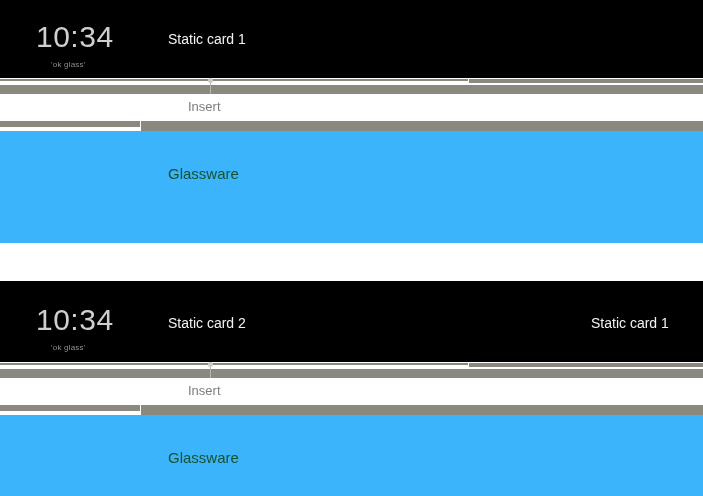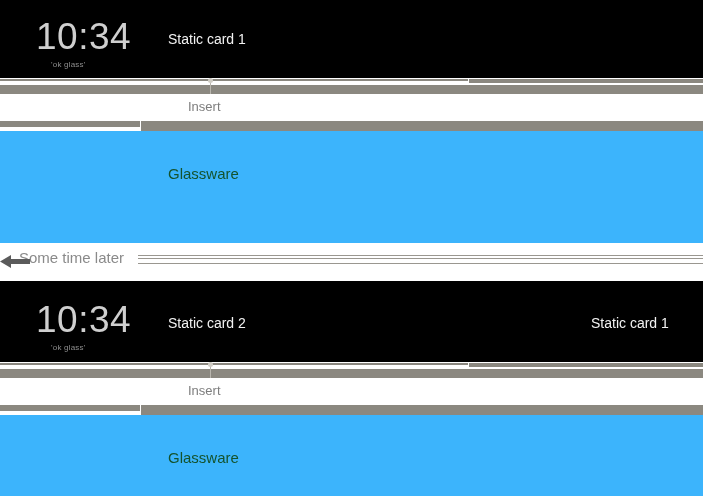--- a/index.html
+++ b/index.html
@@ -17,21 +17,21 @@
   
   .cardstrip {
     background:#000000;
     overflow:hidden;
   }
   .clock {
     position:absolute;
     color:#cfcfcf;
     font-weight:300;
     letter-spacing:0.5px;
-    font-size:37px;
+    font-size:30px;
     line-height:30px;
     white-space:nowrap;
   }
   .okglass {
     position:absolute;
     color:#8e8e8e;
     font-size:8px;
     line-height:9px;
     letter-spacing:0.2px;
     white-space:nowrap;
@@ -118,32 +118,20 @@
     <div class="insert-label" style="left:188px; top:5px;">Insert</div>
   </div>
 
   <div class="greybar" style="left:0px; top:121px; width:140px; height:6px;"></div>
   <div class="greybar" style="left:141px; top:121px; width:562px; height:10px;"></div>
 
   <div class="band blueband" style="top:131px; height:112px;">
     <div class="glassware-label" style="left:168px; top:34px;">Glassware</div>
   </div>
 
-  <div class="later-row" style="top:243px; height:38px;">
-
-    <svg class="later-arrow" style="left:0px; top:10px;" width="30" height="17" viewBox="0 0 30 17">
-      <path d="M0 8.5 L11 2 L11 6 L30 6 L30 11 L11 11 L11 15 Z" fill="#5b5b5b"></path>
-    </svg>
-
-    <div class="later-label" style="left:16px; top:6px;">Some time later</div>
-
-    <div class="later-line" style="left:138px; top:12px; width:565px;"></div>
-    <div class="later-line" style="left:138px; top:15px; width:565px;"></div>
-    <div class="later-line" style="left:138px; top:20px; width:565px;"></div>
-  </div>
 
   <div class="band cardstrip" style="top:281px; height:81px;">
     <div class="clock" style="left:36px; top:24px;">10:34</div>
     <div class="okglass" style="left:51px; top:62px;">'ok glass'</div>
     <div class="cardlabel" style="left:168px; top:34px;">Static card 2</div>
     <div class="cardlabel" style="left:591px; top:34px;">Static card 1</div>
   </div>
 
   <div class="greybar" style="left:0px; top:363px; width:468px; height:2px;"></div>
   <div class="greybar" style="left:469px; top:363px; width:234px; height:4px;"></div>

